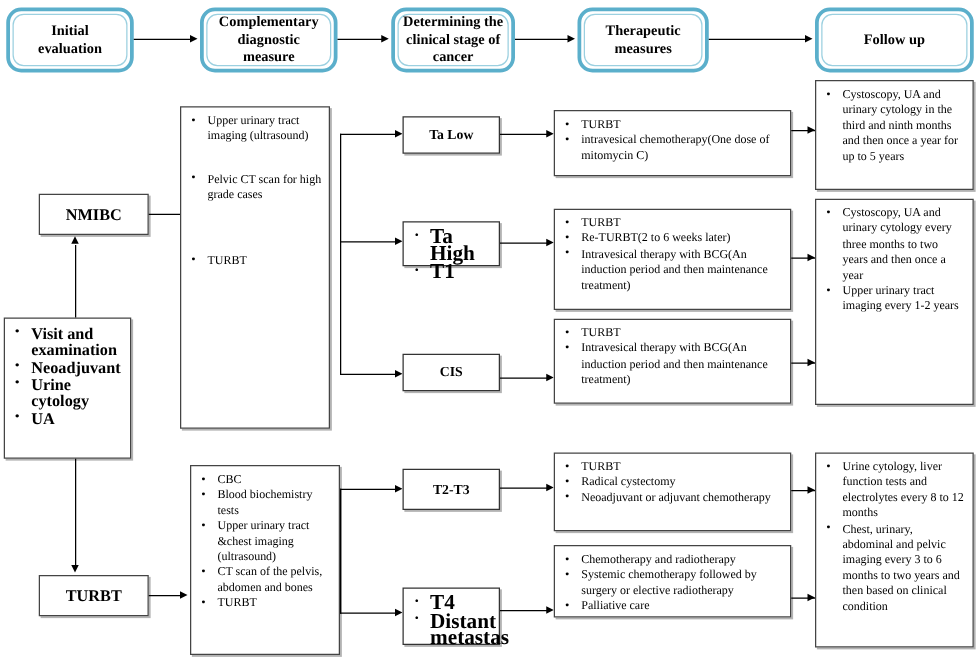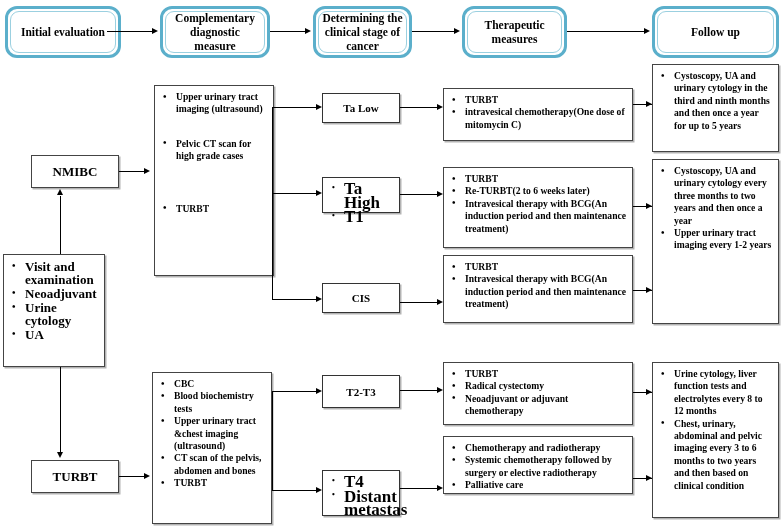--- a/index.html
+++ b/index.html
@@ -57,21 +57,20 @@
   
   ul.bl {
     margin: 0; padding: 0; list-style: none;
   }
   ul.bl > li {
     position: relative;
     padding-left: 15px;
     margin: 0 0 1px 0;
     font-size: 9.6px;
     line-height: 12.4px;
-    font-weight: bold;
   }
   ul.bl > li::before {
     content: "\2022";
     position: absolute;
     left: 2px; top: -0.5px;
     font-size: 10px;
     line-height: 12.4px;
   }
   ul.bl.spaced > li { margin-bottom: 12px; }
   ul.bl.bold > li { font-weight: bold; font-size: 13px; line-height: 13px; }
@@ -102,21 +101,21 @@
     border-left: 3.6px solid transparent;
     border-right: 3.6px solid transparent;
     border-top: 6.5px solid #000;
   }
 </style>
 </head>
 <body>
 
 <div id="canvas">
 
-  <div class="hdr" style="left:5px; top:6px; width:116px; height:52px;">
+  <div class="hdr" style="left:5px; top:6px; width:102px; height:52px;">
     <div class="hdr-inner">Initial evaluation</div>
   </div>
 
   <div class="hdr" style="left:160px; top:6px; width:110px; height:52px;">
     <div class="hdr-inner">Complementary diagnostic measure</div>
   </div>
 
   <div class="hdr" style="left:313px; top:6px; width:99px; height:52px;">
     <div class="hdr-inner">Determining the clinical stage of cancer</div>
   </div>
@@ -163,21 +162,21 @@
 
   <div class="ln lnv" style="left:60px; top:367px; width:1.3px; height:86px;"></div>
   <div class="arw arw-d" style="left:57px; top:452px;"></div>
 
   <div class="ln lnh" style="left:119px; top:171px; width:26px;"></div>
   <div class="arw arw-r" style="left:144px; top:167.5px;"></div>
 
   <div class="ln lnh" style="left:119px; top:476px; width:26px;"></div>
   <div class="arw arw-r" style="left:144px; top:472.5px;"></div>
 
-  <div class="box box-pad" style="left:154px; top:85px; width:120px; height:191px;">
+  <div class="box box-pad" style="left:144px; top:85px; width:120px; height:258px;">
     <ul class="bl spaced">
       <li><span class="jt">Upper urinary tract imaging (ultrasound)</span></li>
       <li style="margin-top:22px;"><span class="jl">Pelvic CT scan for high grade cases</span></li>
       <li style="margin-top:40px;"><span class="jl">TURBT</span></li>
     </ul>
   </div>
 
   <div class="box box-pad" style="left:152px; top:372px; width:120px; height:152px;">
     <ul class="bl tight">
       <li><span class="jl">CBC</span></li>

